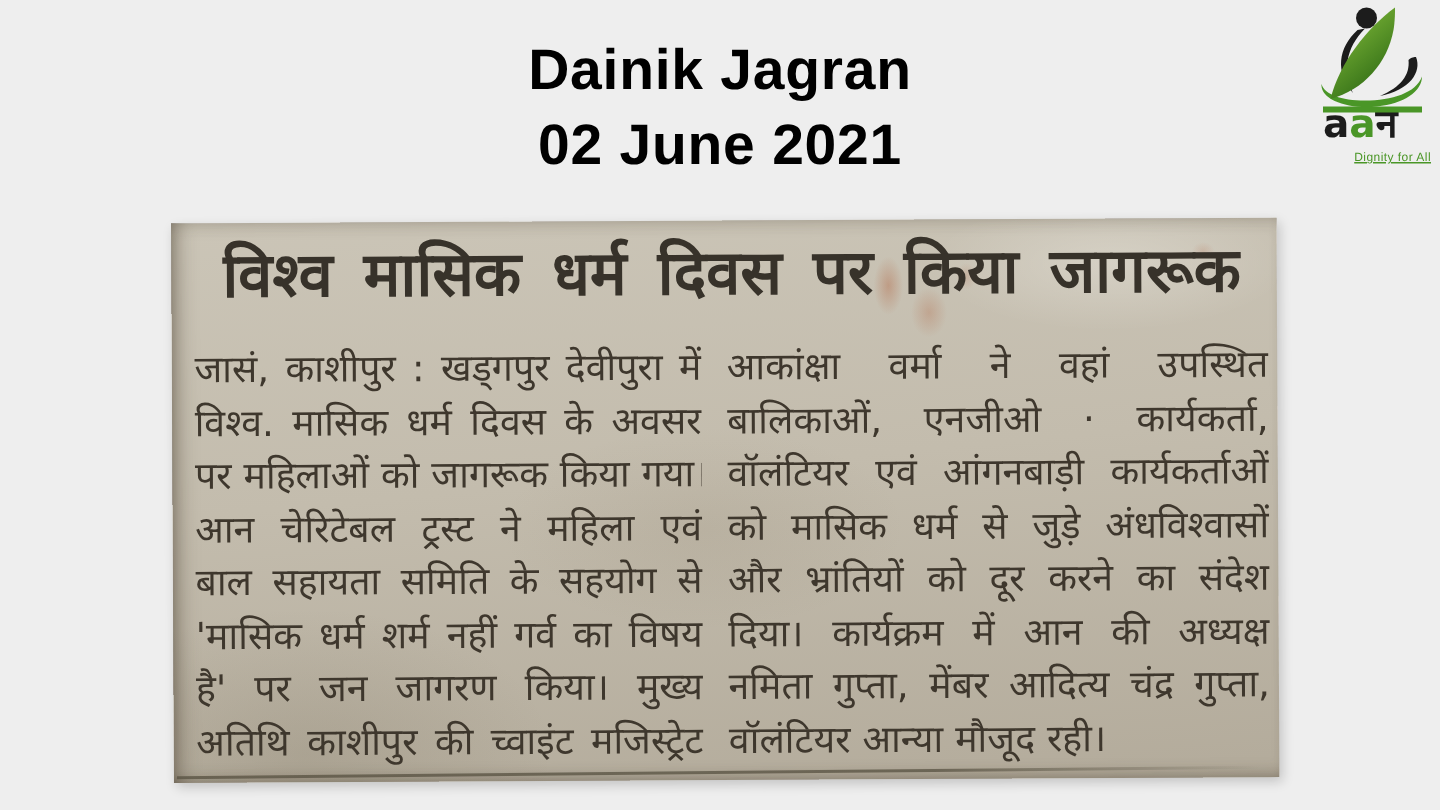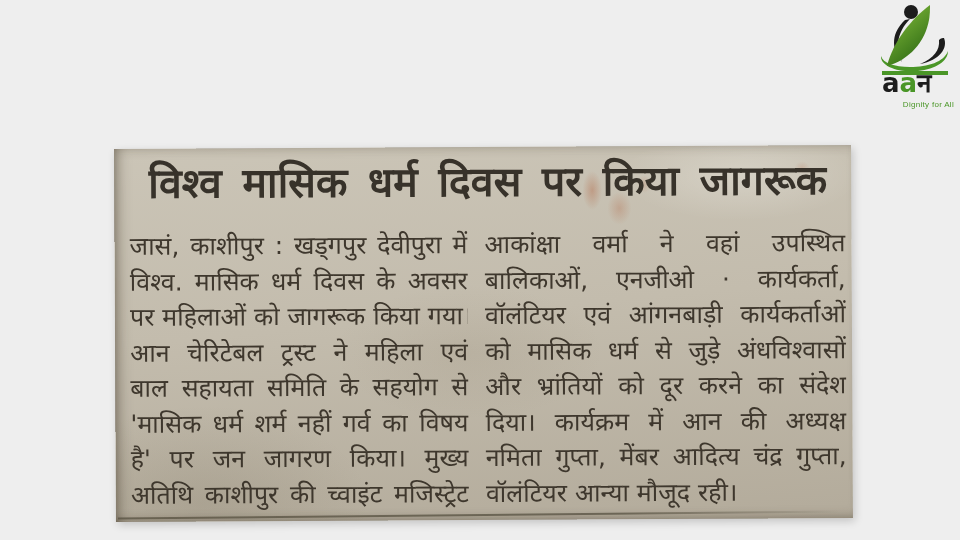--- a/index.html
+++ b/index.html
@@ -51,20 +51,21 @@
   }
   .wordmark .lk { color: #1c1c1c; }
   .wordmark .lg { color: #4a9627; }
   .tagline {
     position: absolute;
     top: 98px; left: 0; width: 82px;
     text-align: right;
     font-size: 8px;
     color: #4a9627;
     letter-spacing: 0.3px;
+    text-decoration: underline;
   }
 
   
   .clipping {
     position: absolute;
     left: 115px; top: 147px;
     width: 737px; height: 373px;
     transform: rotate(-0.3deg);
     background:
       radial-gradient(ellipse 13px 26px at 478px 44px, rgba(176,96,60,0.38), rgba(176,96,60,0) 75%),
@@ -120,20 +121,24 @@
     transform: rotate(-0.25deg);
     background: linear-gradient(to right, #575141 0%, #575141 70%, rgba(87,81,65,0) 100%);
     opacity: 0.75;
   }
 </style>
 </head>
 <body>
 
 <div class="slide">
 
+  <div class="title-block">
+    <div class="title">Dainik Jagran</div>
+    <div class="date">02 June 2021</div>
+  </div>
 
   <div class="logo">
     <svg class="logo-figure" width="74" height="68" viewBox="0 0 74 68">
       <defs>
         <linearGradient id="leafGrad" x1="0" y1="0" x2="0.6" y2="1">
           <stop offset="0" stop-color="#8dc63f"></stop>
           <stop offset="1" stop-color="#2f6b15"></stop>
         </linearGradient>
       </defs>
 

